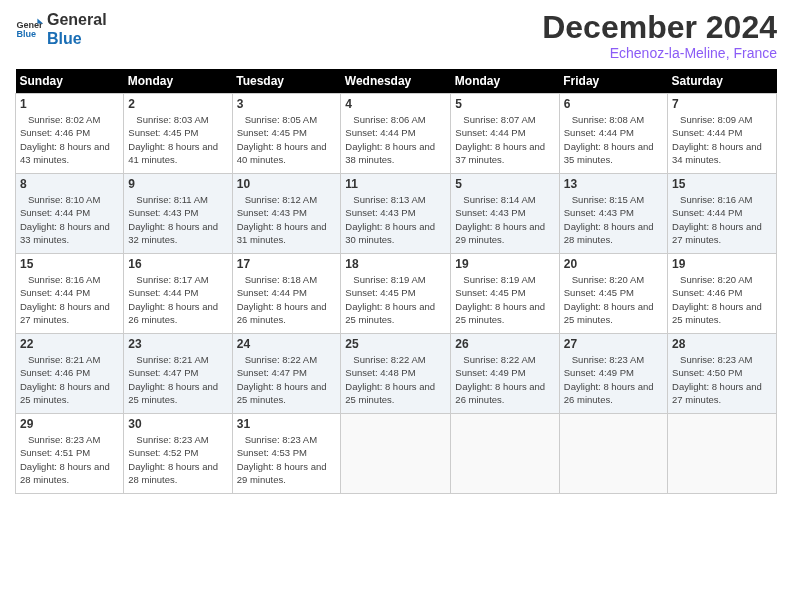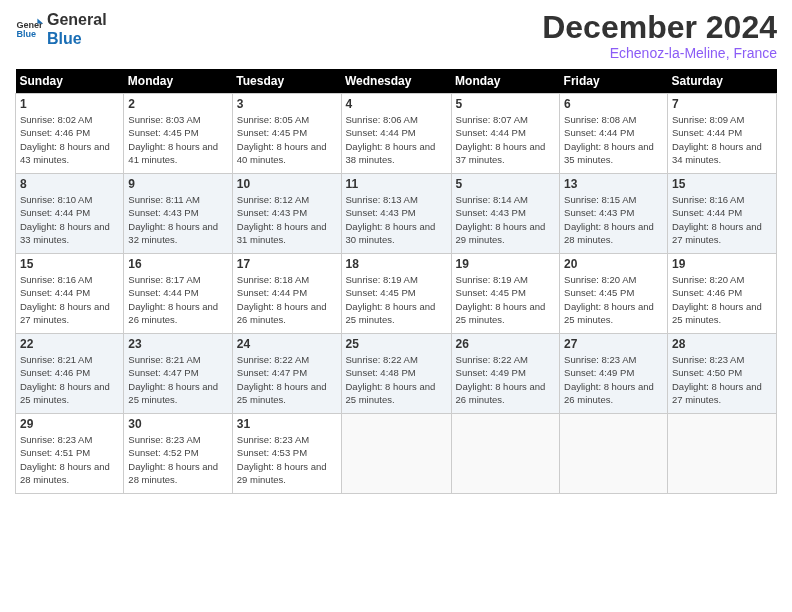--- a/index.html
+++ b/index.html
@@ -73,20 +73,21 @@
       font-size: 12px;
       font-weight: bold;
       color: #333;
       display: block;
       margin-bottom: 2px;
     }
     .day-detail {
       color: #444;
       line-height: 1.4;
       font-size: 9.5px;
+      margin-left: 8px;
     }
     .empty-cell {
       background-color: #f9f9f9 !important;
     }
   </style>
 </head>
 <body>
 
 <div class="container">
   <div class="header">

